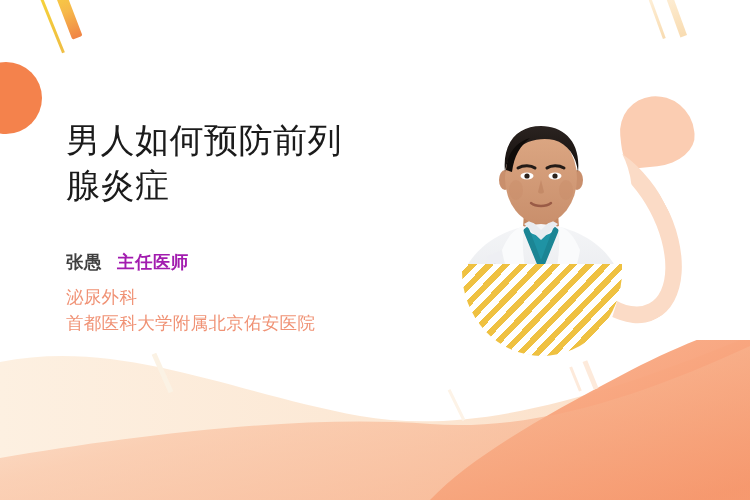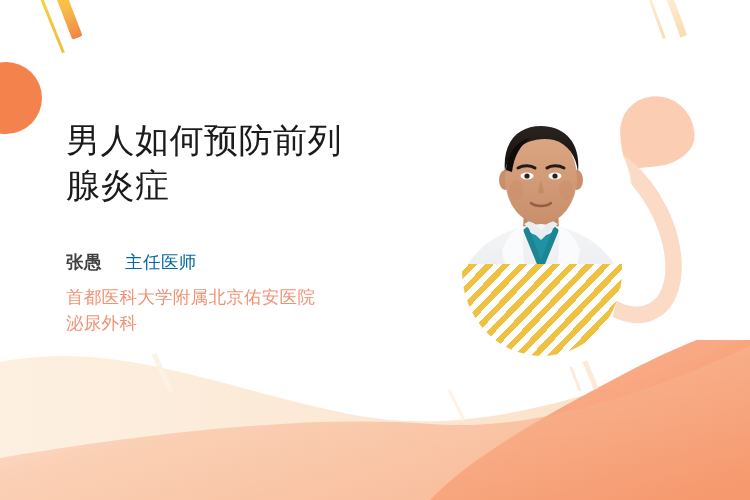--- a/index.html
+++ b/index.html
@@ -189,23 +189,23 @@
     font-size: 17.5px;
     line-height: 1.45;
     color: #EE8160;
     letter-spacing: 0.4px;
   }
   .doc-name {
     font-weight: 700;
     color: #404040;
   }
   .doc-title {
-    font-weight: 400;
-    margin-left: 18px;
-    color: #0369a1;
+    font-weight: 700;
+    margin-left: 10px;
+    color: #a21caf;
   }
   .affiliation {
     margin-top: 9px;
     font-size: 17.5px;
     line-height: 1.5;
     color: #F09275;
     letter-spacing: 0.3px;
   }
   .affiliation div { white-space: nowrap; }
 </style>
@@ -321,18 +321,18 @@
   <div class="text-block">
     <h1 class="headline">男人如何预防前列
 腺炎症</h1>
 
     <div class="byline">
       <span class="doc-name">张愚</span>
       <span class="doc-title">主任医师</span>
     </div>
 
     <div class="affiliation">
+      <div>泌尿外科</div>
       <div>首都医科大学附属北京佑安医院</div>
-      <div>泌尿外科</div>
     </div>
   </div>
 
 </div>
 
 </body></html>

